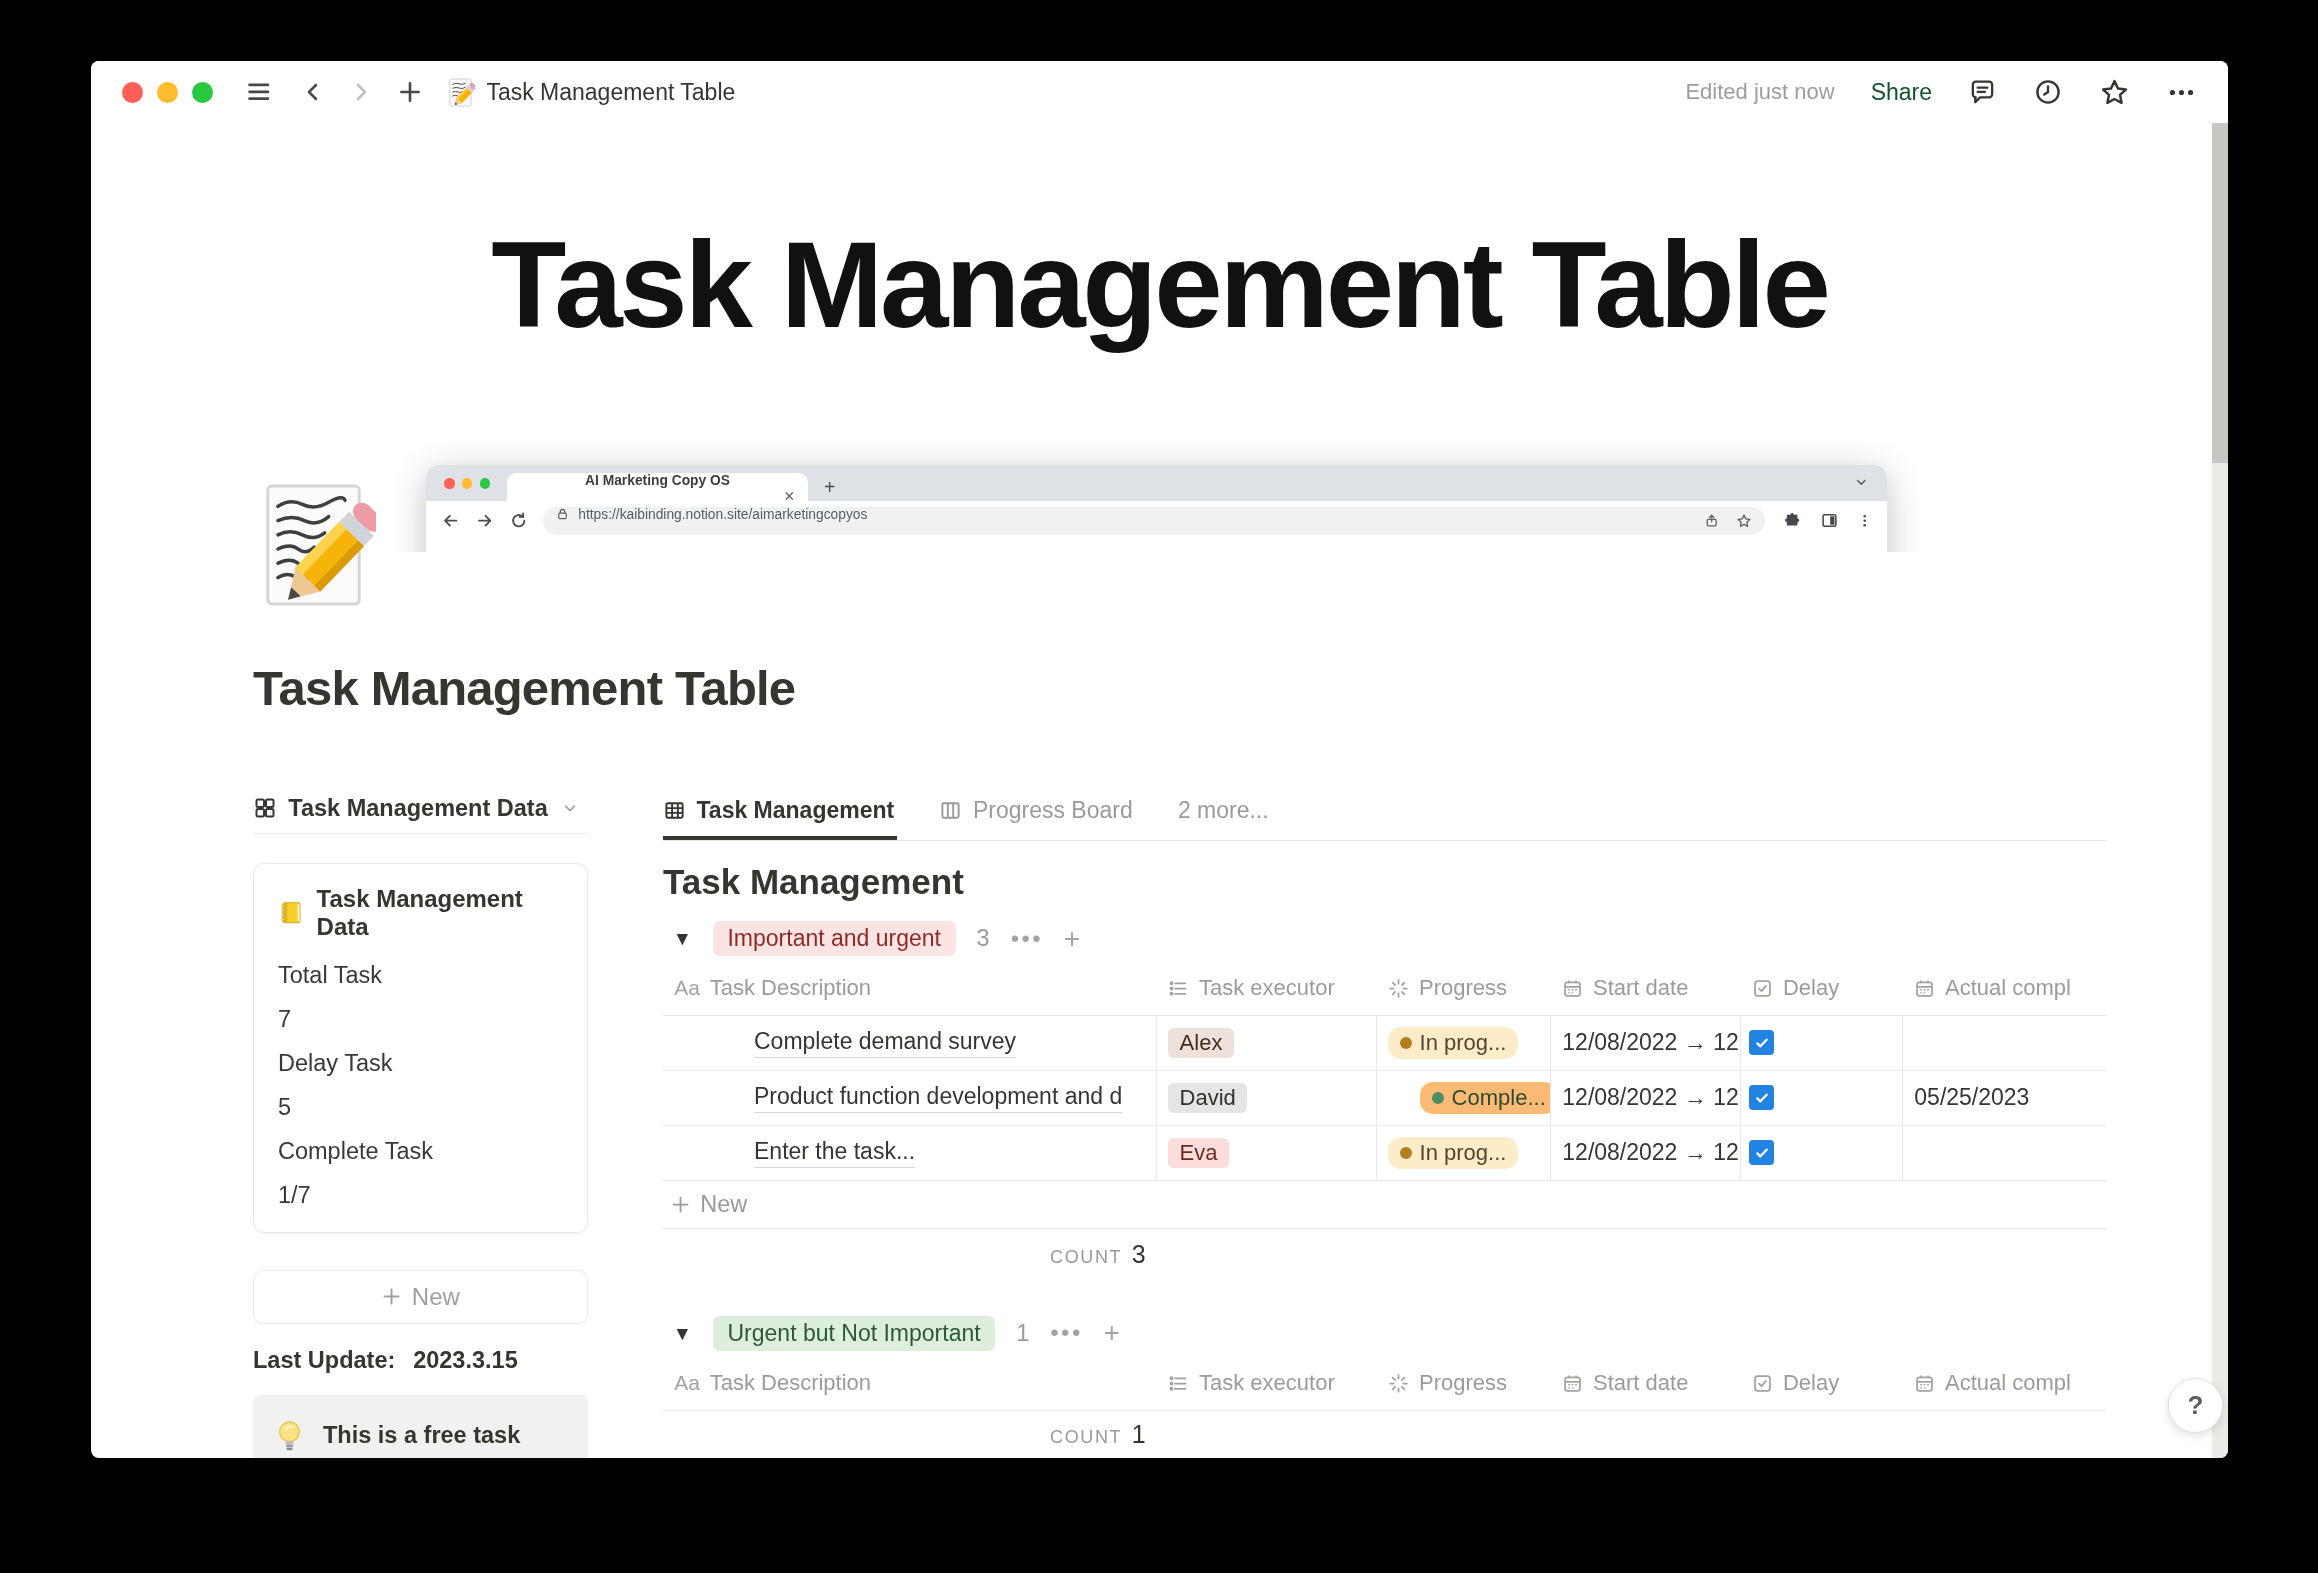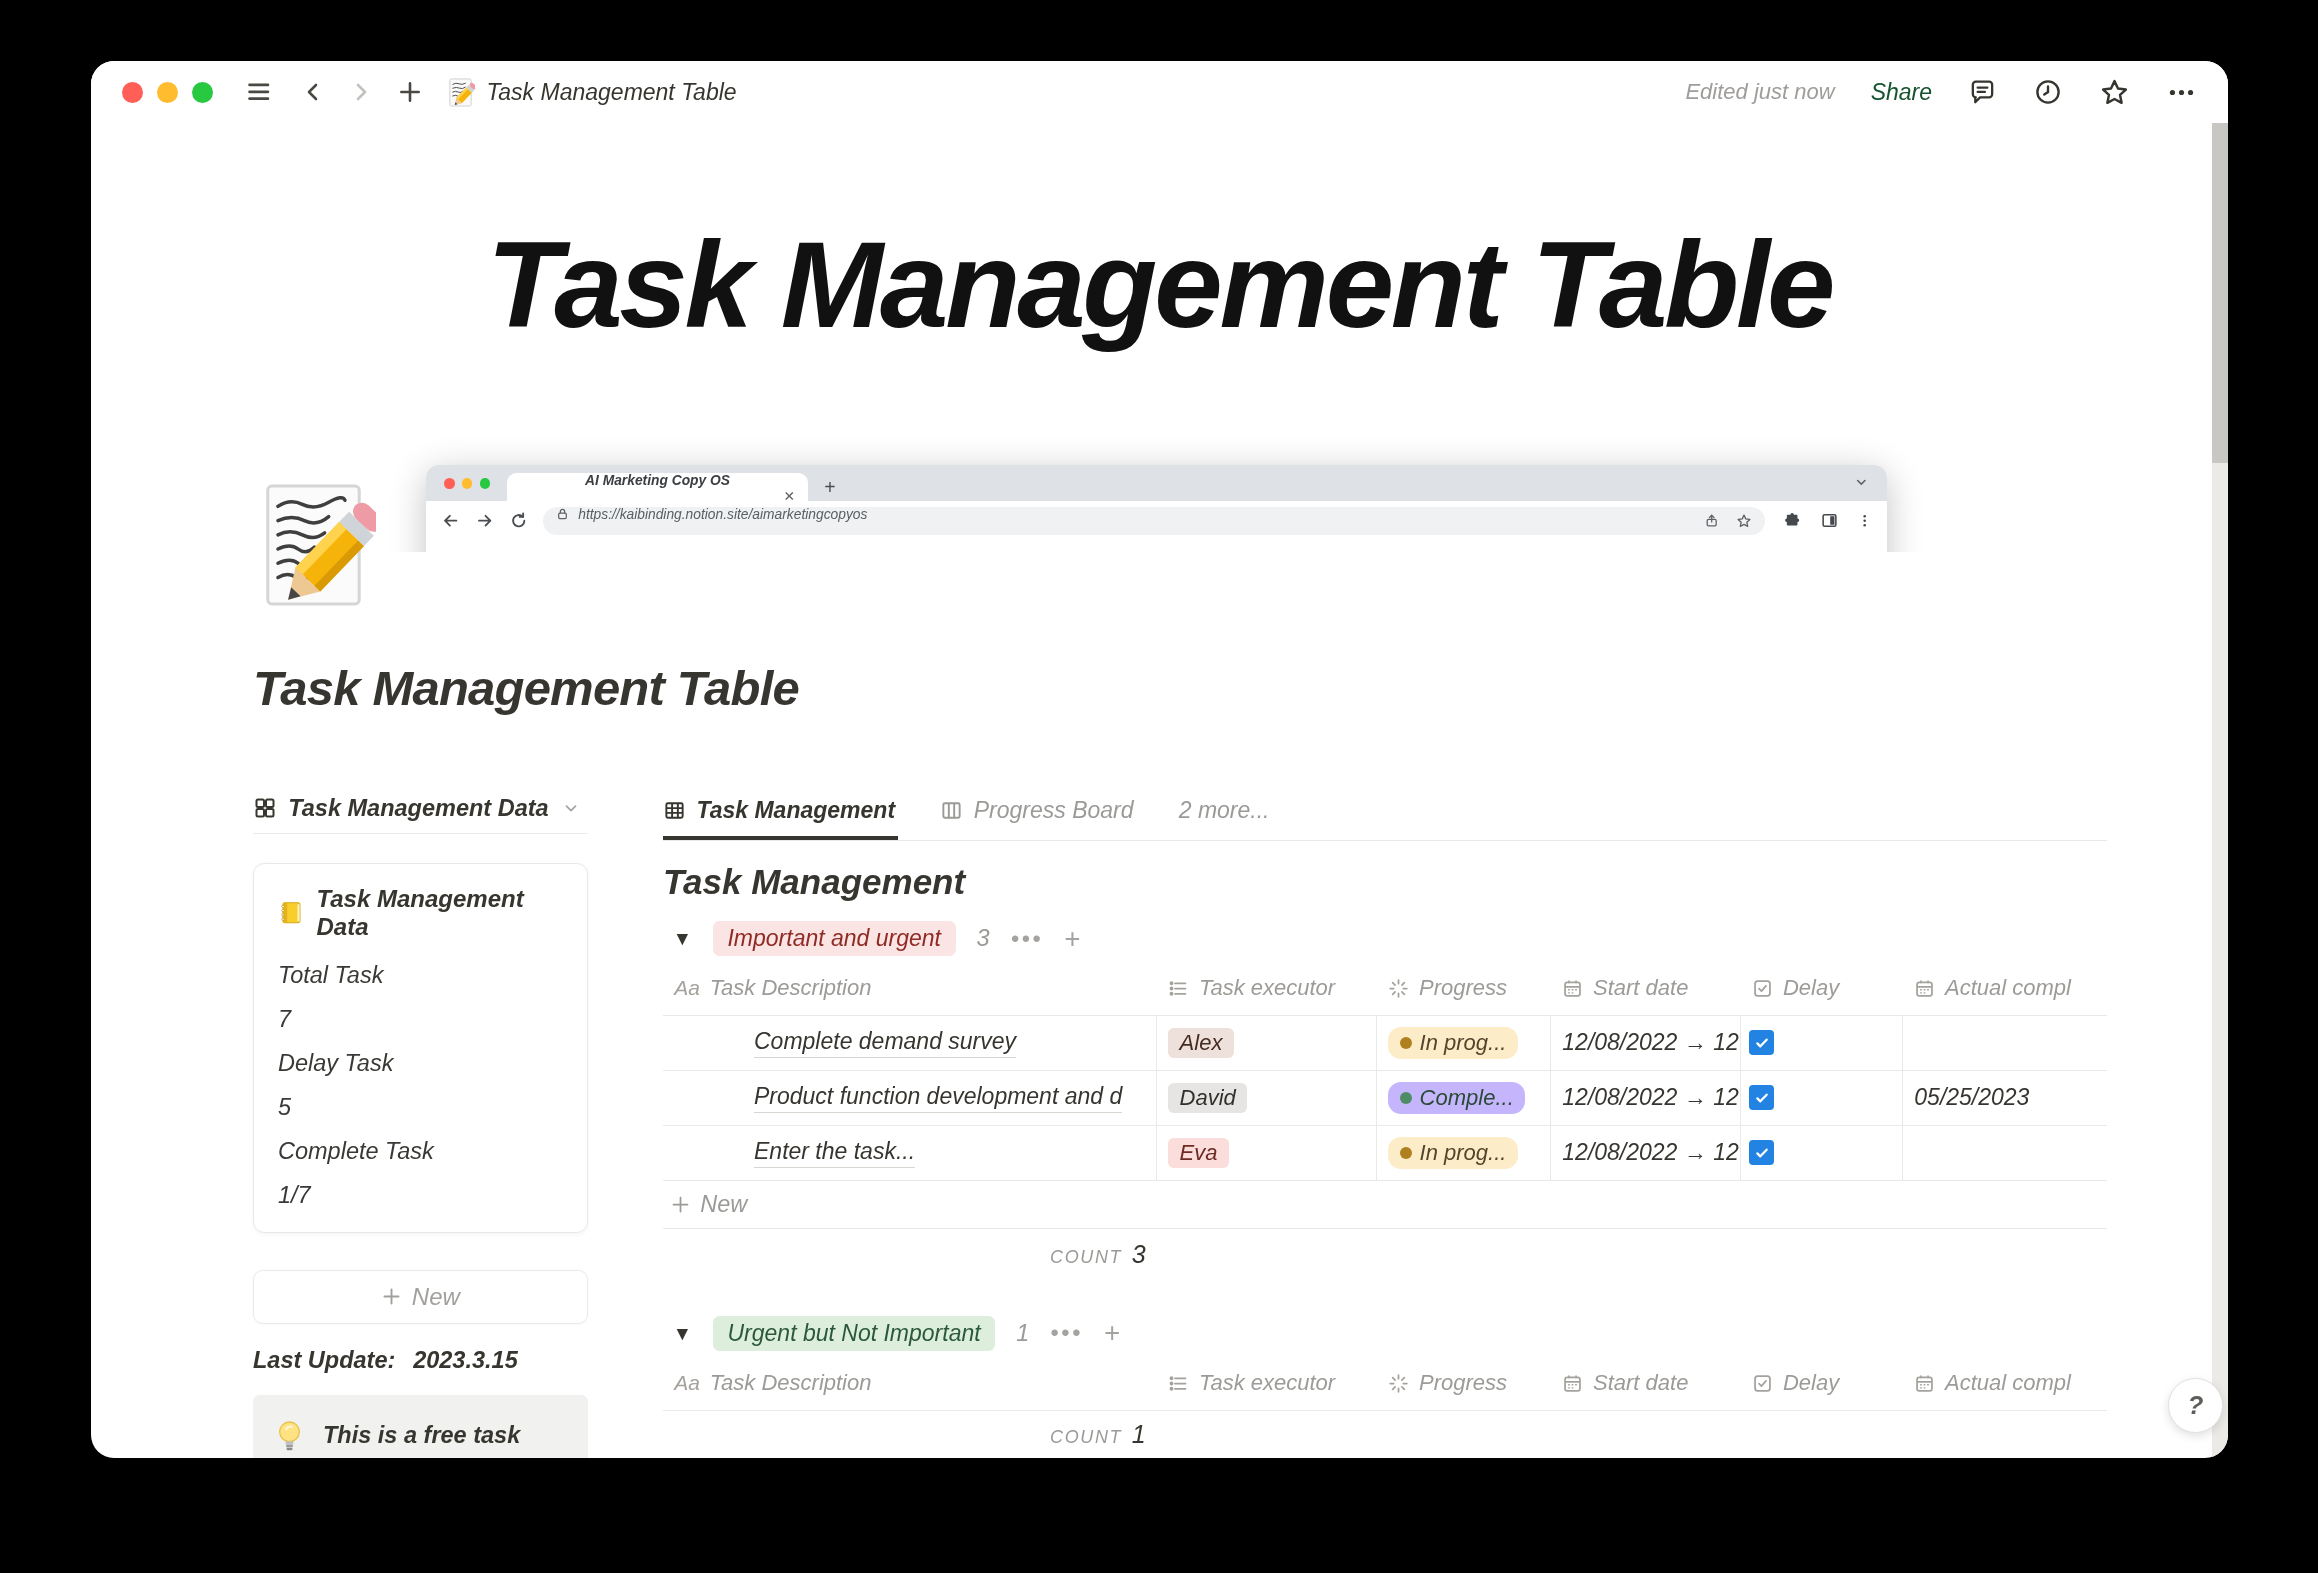--- a/index.html
+++ b/index.html
@@ -1,19 +1,19 @@
 <!DOCTYPE html>
 <html style="font-size:13px"><head>
 <meta charset="utf-8">
 <style>
   html,body{margin:0;padding:0;background:#000;}
   .stage{position:relative;width:2319px;height:1574px;background:#000;overflow:hidden;
          font-family:"Liberation Sans","DejaVu Sans",sans-serif;color:#37352f;}
   .window{position:absolute;left:91px;top:61px;width:2137px;height:1397px;background:#fff;
-          border-radius:23px;overflow:hidden;font-style:italic;}
+          border-radius:8px;overflow:hidden;}
   
   .titlebar{position:absolute;left:0;top:0;width:2137px;height:62px;display:flex;align-items:center;
             padding:0 31px;box-sizing:border-box;background:#fff;}
   .lights{display:flex;gap:13.8px;align-items:center;}
   .light{width:21px;height:21px;border-radius:50%;}
   .tb-ico{display:flex;align-items:center;justify-content:center;color:#4a4843;}
   .tb-title{margin-left:11.3px;font-size:23px;color:#37352f;}
   .tb-right{margin-left:auto;display:flex;align-items:center;gap:36px;}
   .edited{color:#9f9d9a;font-size:22px;}
   .share{font-size:23px;color:#14532d;}
@@ -443,21 +443,21 @@
     </div>
 
     <div class="grid trow">
       <div class="td td-desc">
             <span class="desc">Product function development and d</span>
           </div>
       <div class="td">
             <span class="pill" style="background-color: rgb(230, 229, 227); color: rgb(50, 48, 44);">David</span>
           </div>
       <div class="td">
-            <span class="prog" style="background-color: #c4b5fd; color: rgb(42, 74, 53);">
+            <span class="prog" style="background-color: #fdba74; color: rgb(42, 74, 53); margin-left: 32px;">
               <span class="dot" style="background-color: rgb(77, 140, 100);"></span>
               <span>Comple...</span>
             </span>
           </div>
       <div class="td datecell">12/08/2022 → 12</div>
       <div class="td" style="padding-left:8px;">
             <span class="checkbox" style="background-color: rgb(35, 131, 226);">
               <svg width="16" height="16" viewBox="0 0 24 24" fill="none" stroke="#fff" stroke-width="3.4" stroke-linecap="round" stroke-linejoin="round">
                 <path d="M5 12.5l4.5 4.5L19 7"></path>
               </svg>

